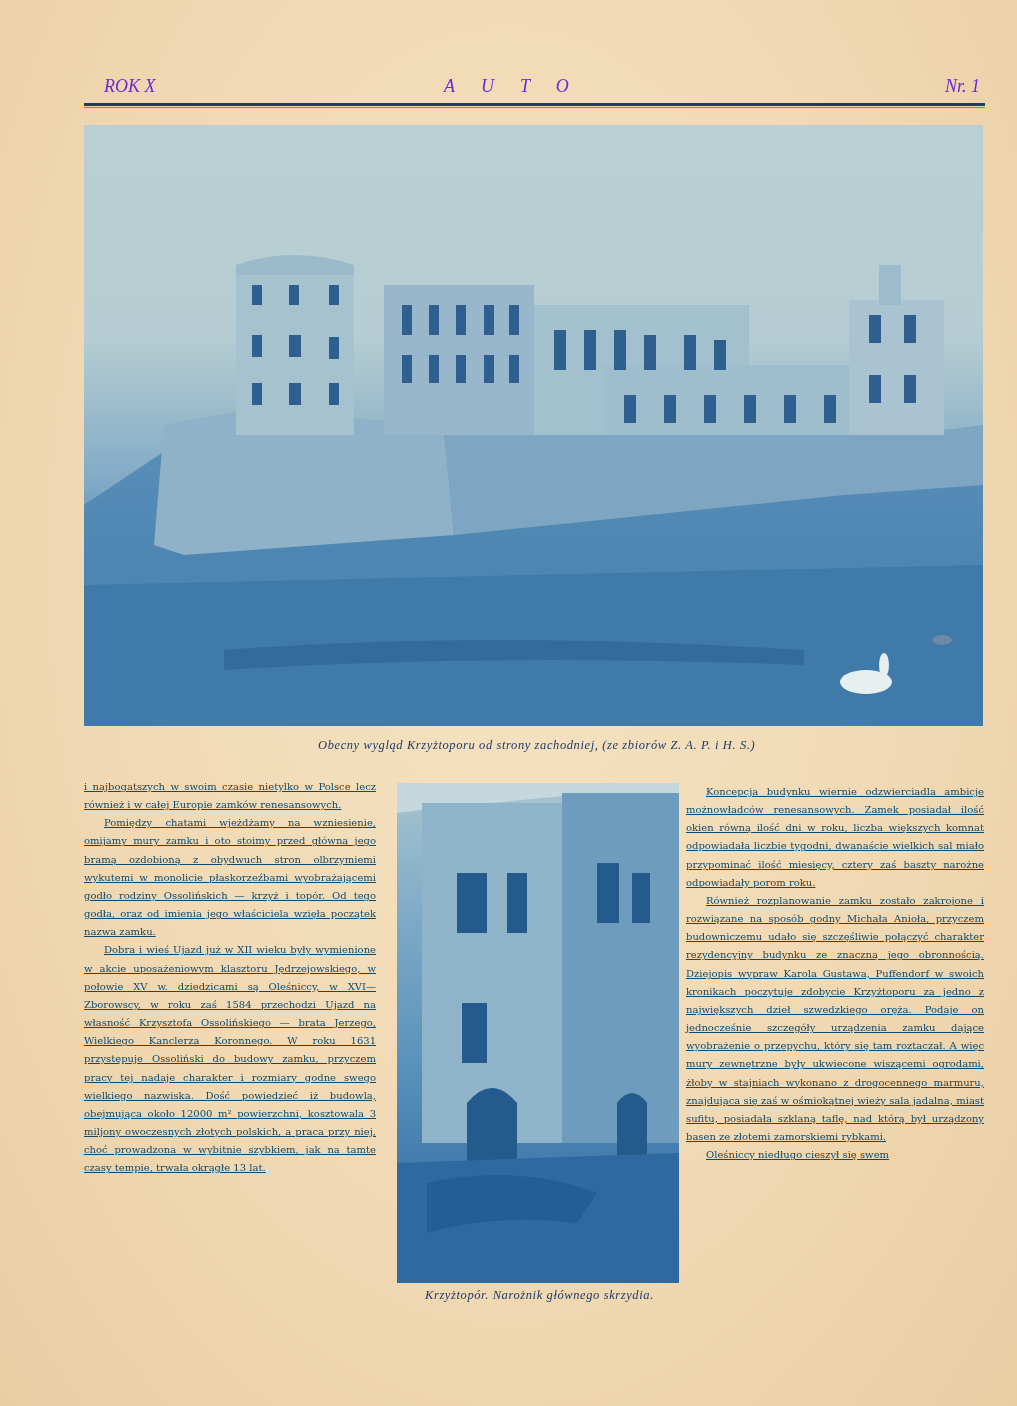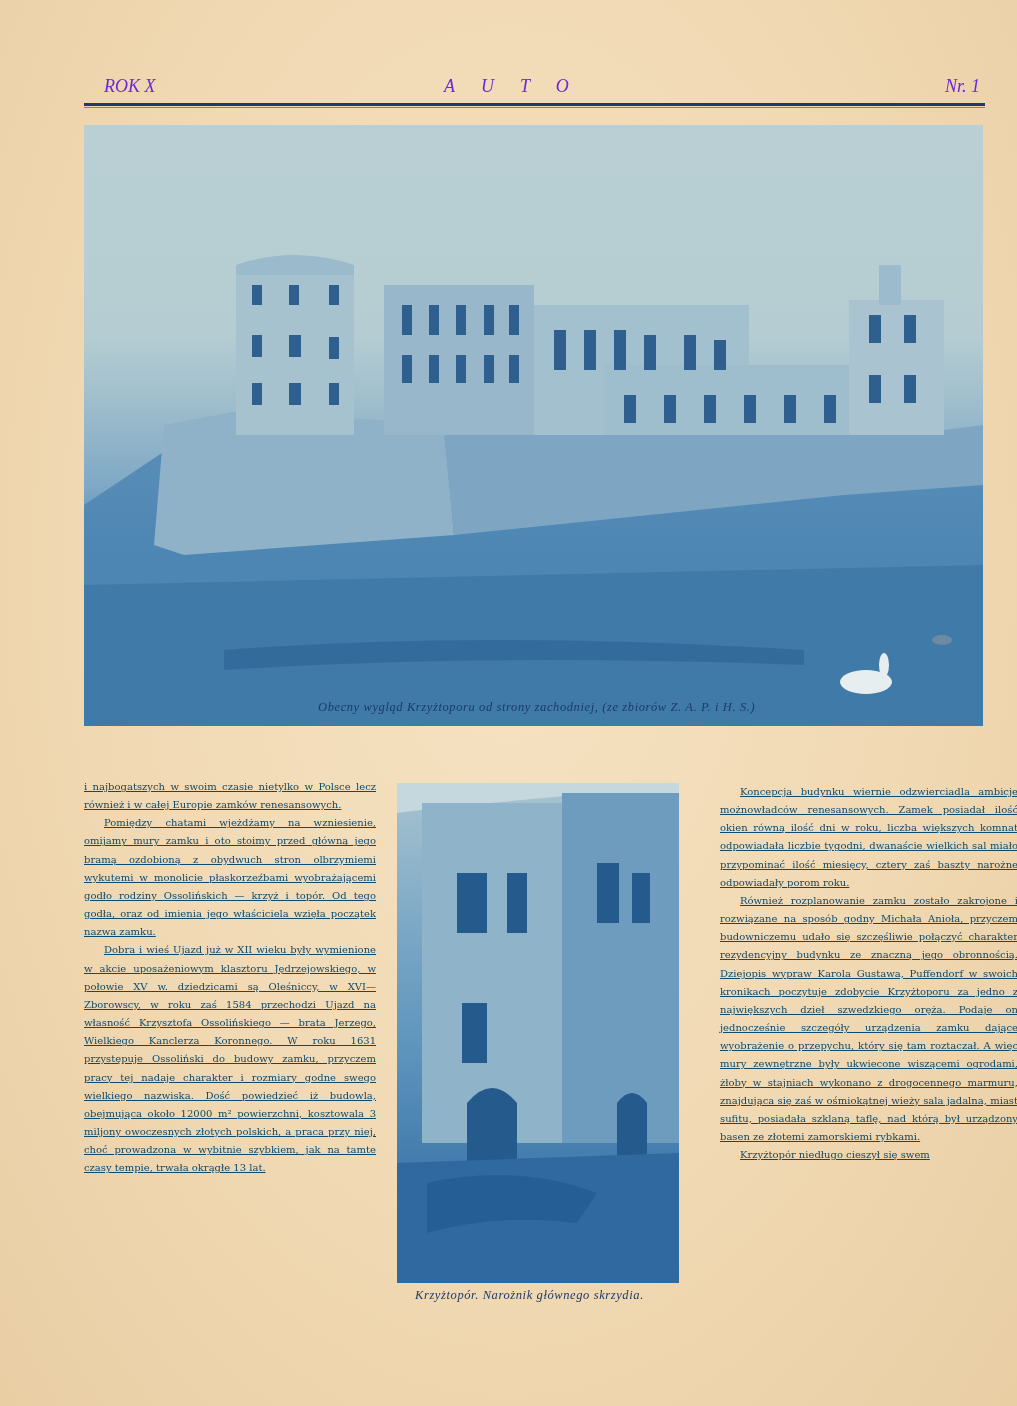--- a/index.html
+++ b/index.html
@@ -15,27 +15,27 @@
   .rule{position:absolute;left:84px;width:901px;}
   .rule.r1{top:103px;height:3px;background:#1d3a6a;}
   .rule.r2{top:107px;height:1px;background:#6f86a8;}
   .photo{position:absolute;overflow:hidden;}
   .photo-main{left:84px;top:125px;width:899px;height:601px;
     background:linear-gradient(180deg,#b9cfd3 0%,#b5cdd2 35%,#9dbccc 47%,#7fa9c6 60%,#4d86b3 72%,#4b83b0 85%,#3f7aa9 100%);}
   .photo-side{left:397px;top:783px;width:282px;height:500px;
     background:linear-gradient(180deg,#a8c4d0 0%,#7aa7c5 30%,#5c93bc 55%,#3e78aa 80%,#2f69a0 100%);}
   .caption{position:absolute;font-family:"Liberation Serif",serif;font-style:italic;
     font-size:12.5px;color:#1d3a6a;letter-spacing:0.6px;white-space:nowrap;}
-  .cap-main{left:318px;top:700px;}
-  .cap-side{left:415px;top:1288px;}
+  .cap-main{left:318px;top:738px;}
+  .cap-side{left:425px;top:1288px;}
   .col{position:absolute;font-size:10px;line-height:18.15px;text-align:justify;color:#0c4a6e;text-decoration:underline;}
   .col p{margin:0;text-indent:0;}
   .col p.ind{text-indent:20px;}
   .col-left{left:84px;top:778px;width:292px;}
-  .col-right{left:720px;top:783px;width:298px;}
+  .col-right{left:686px;top:783px;width:298px;}
 </style>
 </head>
 <body>
 
 <div class="page-bg"></div>
 
 <div class="header">
   <span class="left">ROK X</span>
   <span class="center">AUTO</span>
   <span class="right">Nr. 1</span>
@@ -131,14 +131,14 @@
     </g>
     <path d="M0 380 L282 370 L282 500 L0 500 Z" fill="#2f69a0"></path>
     <path d="M30 400 Q120 380 200 410 L180 440 Q100 430 30 450 Z" fill="#1f5a90" opacity="0.7"></path>
   </svg>
 </div>
 <div class="caption cap-side">Krzyżtopór. Narożnik głównego skrzydia.</div>
 
 <div class="col col-right">
   <p class="ind">Koncepcja budynku wiernie odzwierciadla ambicje możnowładców renesansowych. Zamek posiadał ilość okien równą ilość dni w roku, liczba większych komnat odpowiadała liczbie tygodni, dwanaście wielkich sal miało przypominać ilość miesięcy, cztery zaś baszty narożne odpowiadały porom roku.</p>
   <p class="ind">Również rozplanowanie zamku zostało zakrojone i rozwiązane na sposób godny Michała Anioła, przyczem budowniczemu udało się szczęśliwie połączyć charakter rezydencyjny budynku ze znaczną jego obronnością. Dziejopis wypraw Karola Gustawa, Puffendorf w swoich kronikach poczytuje zdobycie Krzyżtoporu za jedno z największych dzieł szwedzkiego oręża. Podaje on jednocześnie szczegóły urządzenia zamku dające wyobrażenie o przepychu, który się tam roztaczał. A więc mury zewnętrzne były ukwiecone wiszącemi ogrodami, żłoby w stajniach wykonano z drogocennego marmuru, znajdująca się zaś w ośmiokątnej wieży sala jadalna, miast sufitu, posiadała szklaną taflę, nad którą był urządzony basen ze złotemi zamorskiemi rybkami.</p>
-  <p class="ind">Krzyżtopór niedługo cieszył się swem</p>
+  <p class="ind">Oleśniccy niedługo cieszył się swem</p>
 </div>
 
 </body></html>

